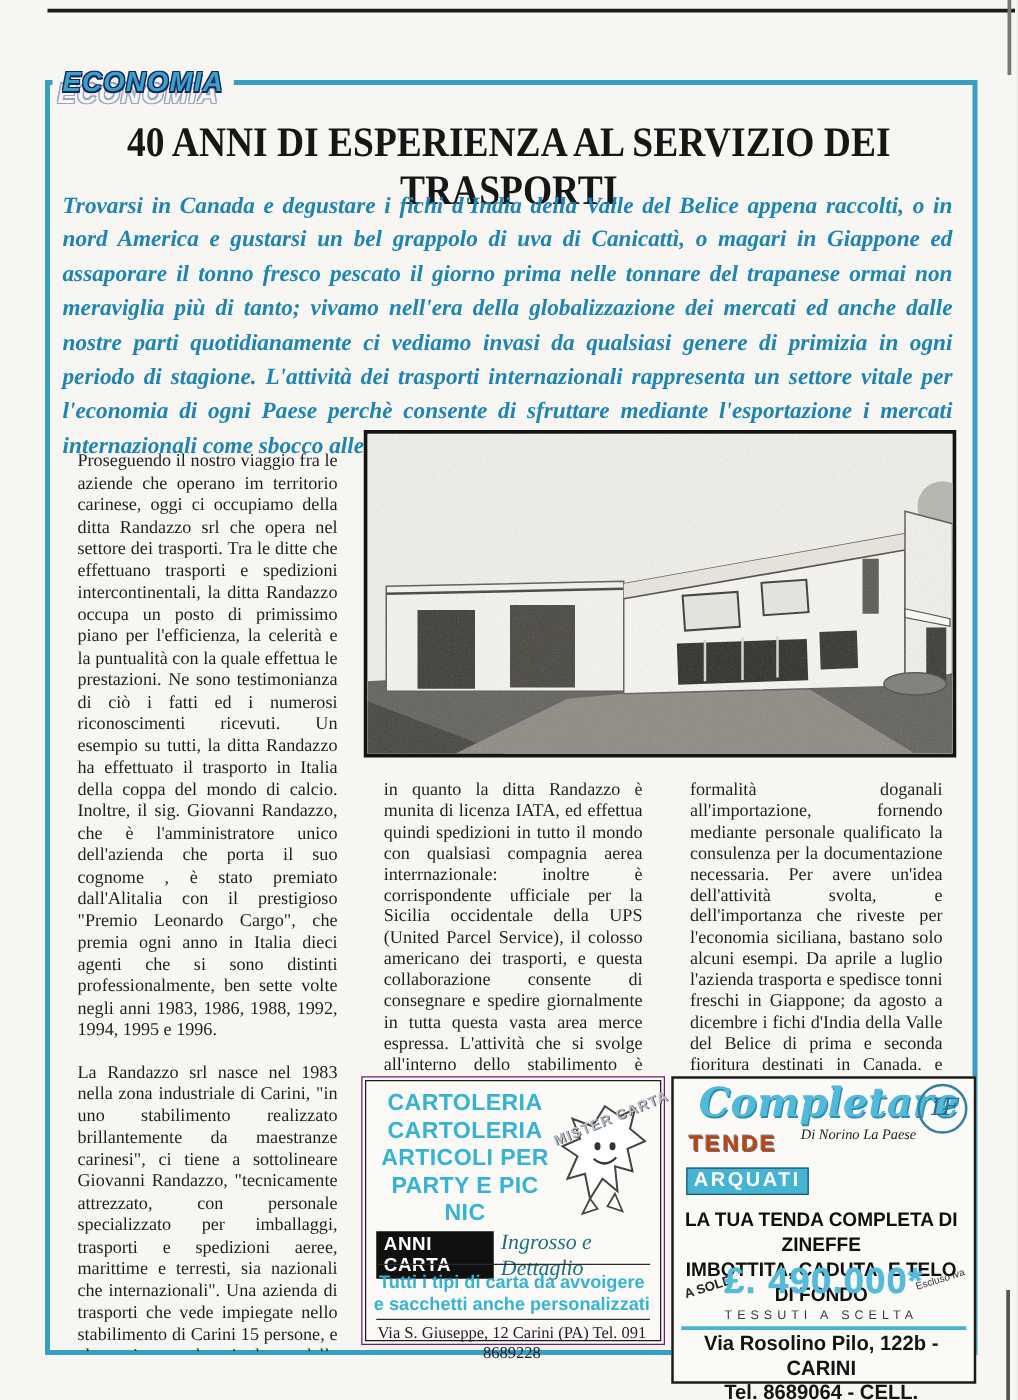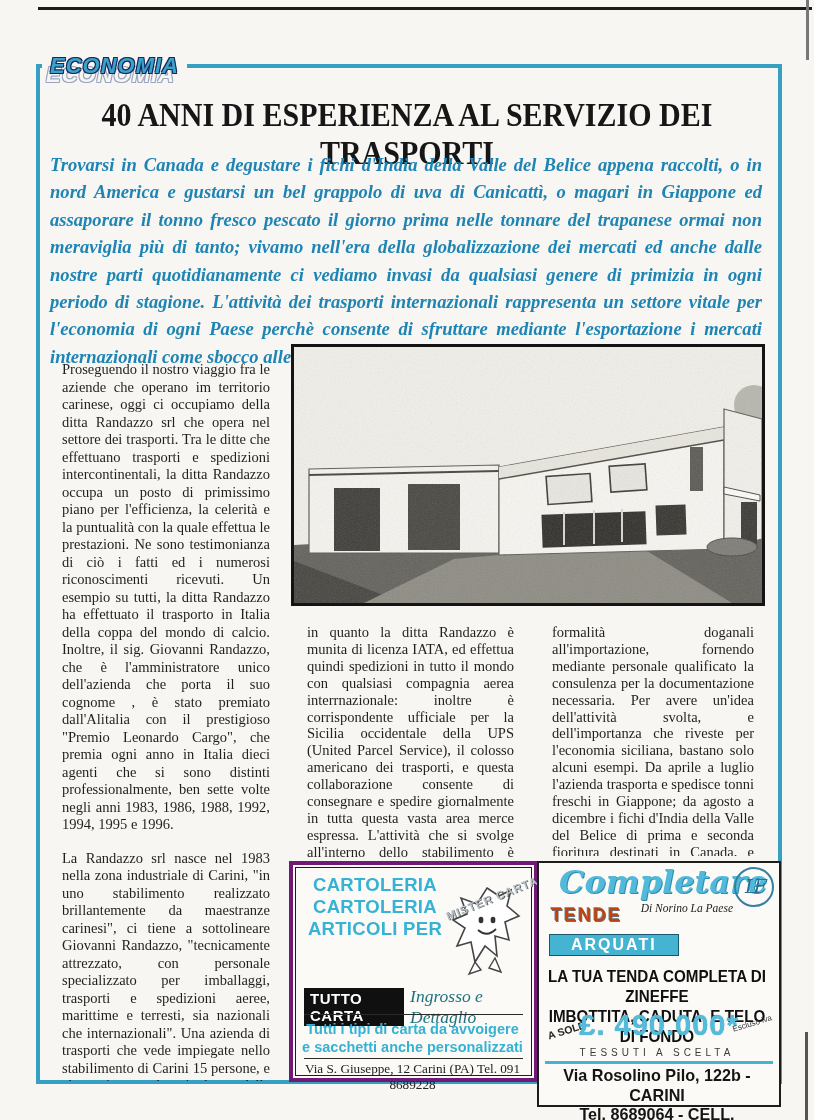--- a/index.html
+++ b/index.html
@@ -29,21 +29,21 @@
   .col{position:absolute;font-size:14.5px;line-height:17.5px;text-align:justify;overflow:hidden;}
   .col p{margin:16px;}
   .col-left{left:46px;top:345px;width:240px;height:736px;}
   .col-mid{left:291px;top:608px;width:239px;height:250px;line-height:16.9px;}
   .col-right{left:536px;top:608px;width:234px;height:248px;line-height:16.9px;}
   
   .photo{position:absolute;left:291px;top:344px;width:468px;height:256px;border:3px solid #141414;background:#efeeea;}
   
   .ad{position:absolute;background:#fbfaf7;z-index:3;}
   
-  .ad-carta{left:289px;top:861px;width:241px;height:213px;border:4px solid #701a75;}
+  .ad-carta{left:289px;top:861px;width:241px;height:213px;border:1px solid #701a75;}
   .ad-carta .inner{position:absolute;inset:2px;border:1px solid #1c1c1c;}
   .carta-head{position:absolute;left:4px;top:6px;width:150px;text-align:center;
       font-family:"Liberation Sans",sans-serif;font-weight:bold;font-size:18.5px;line-height:22px;
       color:#35b2d4;letter-spacing:.3px;}
   .carta-logo{position:absolute;right:2px;top:2px;width:84px;height:110px;}
   .carta-arc{position:absolute;left:-2px;top:22px;width:100px;transform:rotate(-22deg);
       font-family:"Liberation Sans",sans-serif;font-weight:bold;font-size:11.5px;color:#b9c0c6;
       text-shadow:.6px .6px 0 #4a4f55;letter-spacing:1px;white-space:nowrap;}
   .carta-brandrow{position:absolute;left:8px;top:118px;width:220px;display:flex;align-items:center;gap:6px;}
   .carta-black{background:#101010;color:#fff;font-family:"Liberation Sans",sans-serif;
@@ -60,21 +60,21 @@
       font-family:"DejaVu Serif",serif;font-size:32px;color:#52b9da;text-shadow:1px 1px 0 #2a8fae;margin-left:12px;}
   .comp-lf{position:absolute;right:5px;top:4px;width:36px;height:36px;border-radius:50%;
       border:2.5px solid #33809f;text-align:center;line-height:34px;
       font-family:"DejaVu Serif",serif;font-style:italic;font-size:19px;color:#2b6f94;letter-spacing:-4px;}
   .comp-sub{position:absolute;right:46px;top:39px;font-style:italic;font-size:11.5px;color:#222;}
   .comp-tende{position:absolute;left:12px;top:42px;font-family:"Liberation Sans",sans-serif;
       font-weight:bold;font-size:18px;letter-spacing:2px;color:#c2410c;
       text-shadow:-.7px -.7px 0 #8a9096,.7px .7px 0 #6a7076;z-index:2;}
   .comp-arq{position:absolute;left:10px;top:71px;background:#45b3d2;border:1.5px solid #19576e;
       color:#fff;font-family:"Liberation Sans",sans-serif;font-weight:bold;font-size:16px;
-      letter-spacing:2px;padding:1px 21px;z-index:1;}
+      letter-spacing:2px;padding:1px 5px;z-index:1;}
   .comp-offer{position:absolute;left:2px;top:104px;width:232px;text-align:center;
       font-family:"Liberation Sans",sans-serif;font-weight:bold;font-size:15.7px;line-height:20px;
       color:#101010;transform:scaleX(.97);}
   .comp-pricerow{position:absolute;left:0;top:146px;width:236px;height:40px;}
   .comp-asole{position:absolute;left:8px;top:15px;transform:rotate(-17deg);
       font-family:"Liberation Sans",sans-serif;font-weight:bold;font-size:10.5px;color:#222;}
   .comp-price{position:absolute;left:40px;top:0;width:160px;text-align:center;
       font-family:"Liberation Sans",sans-serif;font-weight:bold;font-size:29px;color:#55bbdb;
       letter-spacing:1px;text-shadow:0 0 1px #2f93b4;}
   .comp-iva{position:absolute;right:3px;top:10px;transform:rotate(-17deg);
@@ -158,34 +158,35 @@
   <div class="col col-right">
     <p>formalità doganali all'importazione, fornendo mediante personale qualificato la consulenza per la documentazione necessaria. Per avere un'idea dell'attività svolta, e dell'importanza che riveste per l'economia siciliana, bastano solo alcuni esempi. Da aprile a luglio l'azienda trasporta e spedisce tonni freschi in Giappone; da agosto a dicembre i fichi d'India della Valle del Belice di prima e seconda fioritura destinati in Canada, e l'uva di Canicatti nel nord America: mentre la ceramica dei nostri artigiani della Sicilia Occidentale raggiunge varie parti del mondo, in particolare America e Giappone.</p>
   </div>
 
   <div class="ad ad-carta">
     <div class="inner">
       <div class="carta-head">
         <div>CARTOLERIA</div>
         <div>CARTOLERIA</div>
         <div>ARTICOLI PER</div>
+        <div>PARTY E PIC NIC</div>
       </div>
       <div class="carta-logo">
         <div class="carta-arc">MISTER CARTA</div>
         <svg width="84" height="110" viewBox="0 0 84 110">
           <polygon points="42,18 54,26 66,20 62,36 74,46 60,52 64,70 50,66 52,86 40,76 30,92 26,72 12,76 20,58 8,50 22,44 16,28 32,34" fill="#ffffff" stroke="#444" stroke-width="1.6"></polygon>
           <ellipse cx="36" cy="50" rx="2.4" ry="3.2" fill="#333"></ellipse>
           <ellipse cx="48" cy="50" rx="2.4" ry="3.2" fill="#333"></ellipse>
           <path d="M33 60 Q42 68 51 59" fill="none" stroke="#333" stroke-width="1.8"></path>
           <polygon points="30,92 24,104 36,100" fill="#fff" stroke="#444" stroke-width="1.4"></polygon>
           <polygon points="50,88 56,102 44,98" fill="#fff" stroke="#444" stroke-width="1.4"></polygon>
         </svg>
       </div>
       <div class="carta-brandrow">
-        <span class="carta-black">TUTTO CARTA</span>
+        <span class="carta-black">ANNI CARTA</span>
         <span class="carta-ingrosso">Ingrosso e Dettaglio</span>
       </div>
       <div class="carta-div"></div>
       <div class="carta-tag">
         <div>Tutti i tipi di carta da avvoigere</div>
         <div>e sacchetti anche personalizzati</div>
       </div>
       <div class="carta-div2"></div>
       <div class="carta-addr">Via S. Giuseppe, 12 Carini (PA) Tel. 091 8689228</div>
     </div>

